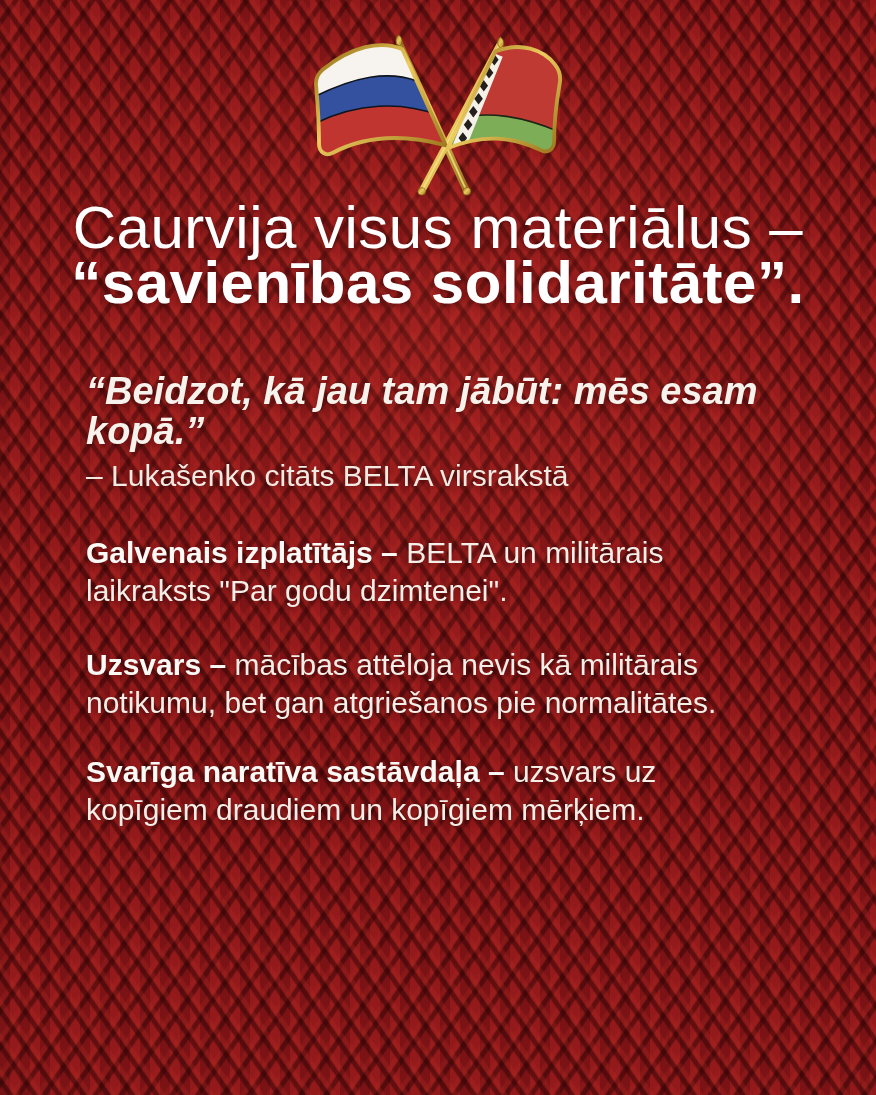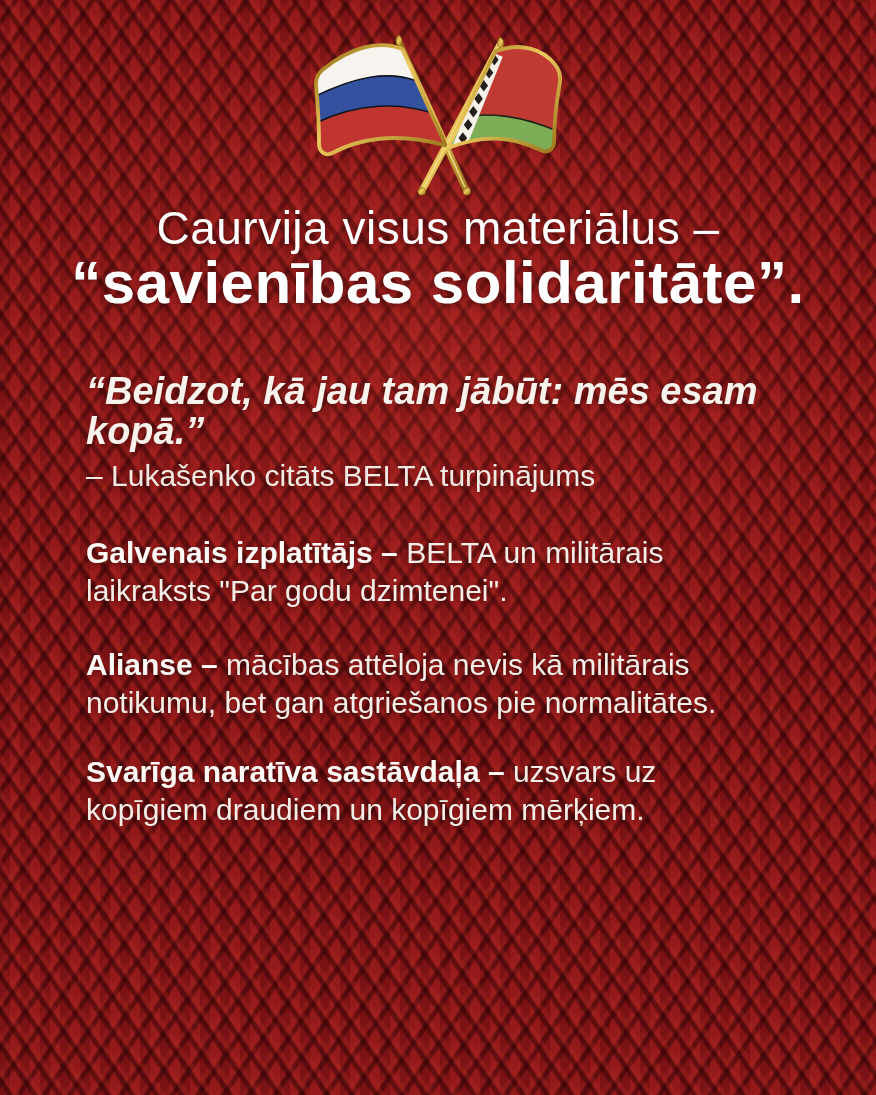--- a/index.html
+++ b/index.html
@@ -30,21 +30,21 @@
     padding-top: 34px;
   }
   .title {
     margin-top: 2px;
     text-align: center;
     color: #ffffff;
     text-shadow: 0 2px 7px rgba(40,0,0,0.45);
   }
   .title .t1 {
     display: block;
-    font-size: 46px;
+    font-size: 60px;
     font-weight: 400;
     line-height: 54px;
     letter-spacing: 0.5px;
   }
   .title .t2 {
     display: block;
     font-size: 60px;
     font-weight: 800;
     line-height: 56px;
     letter-spacing: 0.5px;
@@ -144,27 +144,27 @@
 
   <h1 class="title">
     <span class="t1">Caurvija visus materiālus –</span>
     <span class="t2">“savienības solidaritāte”.</span>
   </h1>
 
   <div class="content">
 
     <div class="quote-block">
       <div class="quote">“Beidzot, kā jau tam jābūt: mēs esam kopā.”</div>
-      <div class="attribution">– Lukašenko citāts BELTA turpinājums</div>
+      <div class="attribution">– Lukašenko citāts BELTA virsrakstā</div>
     </div>
 
     <p class="section section-1"><b class="lead">Galvenais izplatītājs –</b> <span class="body-text">BELTA un militārais
 laikraksts "Par godu dzimtenei".</span></p>
 
-    <p class="section section-2"><b class="lead">Alianse –</b> <span class="body-text">mācības attēloja nevis kā militārais
+    <p class="section section-2"><b class="lead">Uzsvars –</b> <span class="body-text">mācības attēloja nevis kā militārais
 notikumu, bet gan atgriešanos pie normalitātes.</span></p>
 
 
     <p class="section section-4"><b class="lead">Svarīga naratīva sastāvdaļa –</b> <span class="body-text">uzsvars uz
 kopīgiem draudiem un kopīgiem mērķiem.</span></p>
 
   </div>
 </div>
 
 </body></html>

